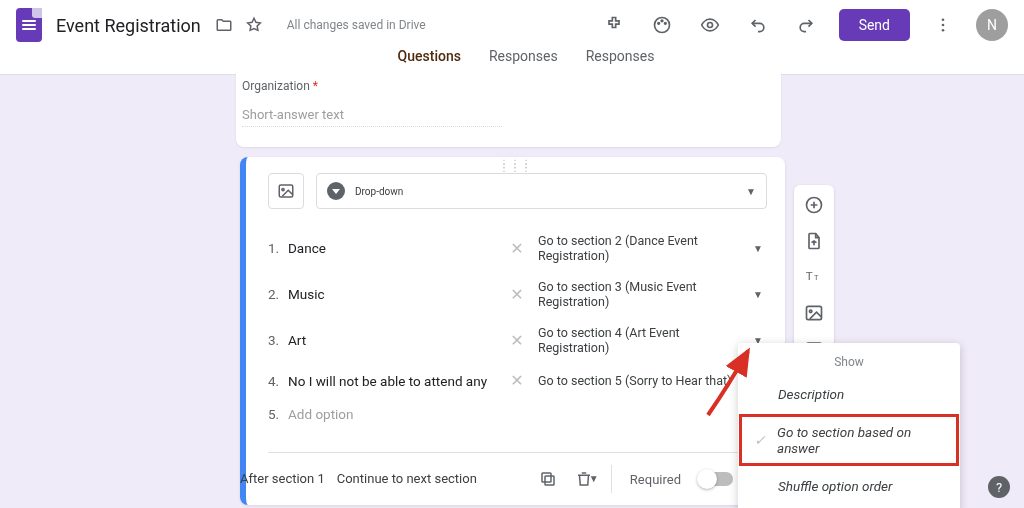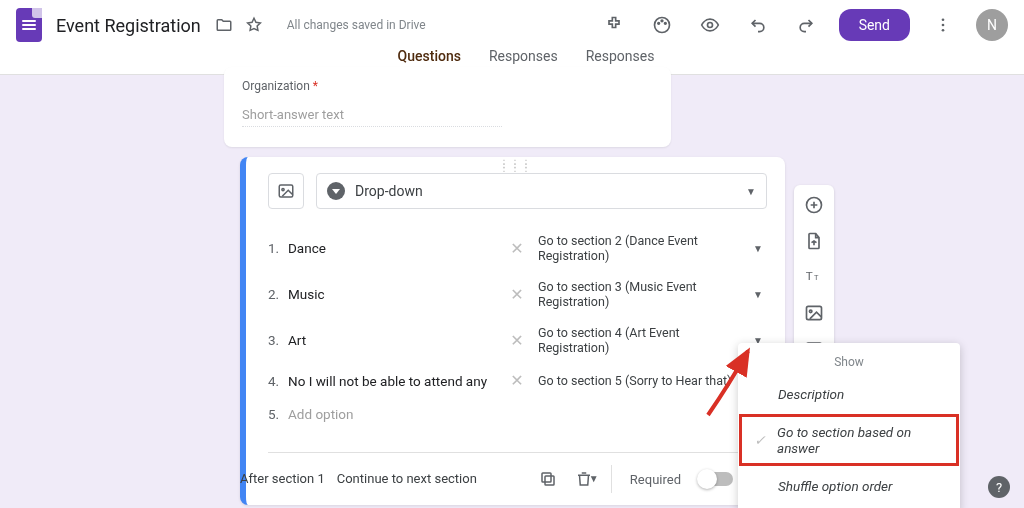--- a/index.html
+++ b/index.html
@@ -10,43 +10,43 @@
   .hdr-row { display: flex; align-items: center; padding: 6px 16px 0 16px; height: 44px; }
   .app-logo { width: 26px; height: 34px; background: #673ab7; border-radius: 4px; display: flex; align-items: center; justify-content: center; margin-right: 14px; position: relative; }
   .app-logo::before { content: ""; position: absolute; top: 0; right: 0; width: 10px; height: 10px; background: #d1c4e9; border-bottom-left-radius: 3px; }
   .app-logo-lines { position: absolute; left: 6px; top: 12px; }
   .app-logo-lines span { display: block; width: 14px; height: 1.5px; background: #fff; margin-bottom: 2.5px; border-radius: 1px; }
   .doc-title { font-size: 18px; color: #202124; margin-right: 8px; }
   .hdr-icon { width: 20px; height: 20px; color: #5f6368; margin: 0 5px; cursor: pointer; display: inline-flex; align-items: center; justify-content: center; }
   .save-text { font-size: 12px; color: #80868b; margin-left: 18px; }
   .hdr-spacer { flex: 1; }
   .hdr-actions { display: flex; align-items: center; gap: 18px; }
-  .send-btn { background: #673ab7; color: #fff; font-size: 14px; padding: 8px 20px; border-radius: 12px; border: none; cursor: pointer; }
+  .send-btn { background: #673ab7; color: #fff; font-size: 14px; padding: 8px 20px; border-radius: 5px; border: none; cursor: pointer; }
   .avatar { width: 32px; height: 32px; border-radius: 50%; background: #9e9e9e; color: #fff; display: flex; align-items: center; justify-content: center; font-size: 14px; }
   .tabs-row { display: flex; justify-content: center; align-items: flex-end; height: 31px; gap: 28px; }
   .tab { font-size: 14px; color: #5f6368; padding-bottom: 8px; cursor: pointer; border-bottom: 3px solid transparent; }
   .tab.active { color: #4f2b0e; border-bottom-color: #4f2b0e; font-weight: 500; margin-left: 28px; }
 
   
   .workspace { position: absolute; top: 75px; left: 0; right: 0; bottom: 0; }
 
-  .prev-card { position: absolute; top: -8px; left: 224px; width: 447px; background: #fff; border-radius: 8px; padding: 12px 18px 20px 18px; box-shadow: 0 1px 2px rgba(0,0,0,0.08); }
+  .prev-card { position: absolute; top: -8px; left: 236px; width: 545px; background: #fff; border-radius: 8px; padding: 12px 18px 20px 6px; box-shadow: 0 1px 2px rgba(0,0,0,0.08); }
   .prev-title { font-size: 12px; color: #5f6368; }
   .prev-title .req { color: #d93025; }
   .prev-hint { font-size: 13px; color: #9e9e9e; margin-top: 14px; padding-bottom: 4px; border-bottom: 1px dotted #dadce0; width: 260px; }
 
   .question-card { position: absolute; top: 82px; left: 240px; width: 545px; background: #fff; border-radius: 8px; box-shadow: 0 1px 3px rgba(0,0,0,0.1); border-left: 6px solid #4285f4; padding: 0; }
   .drag-handle { text-align: center; padding: 5px 0 3px; color: #bdbdbd; font-size: 10px; letter-spacing: 1px; line-height: 4px; cursor: grab; }
   .q-top { display: flex; gap: 12px; padding: 0 18px 10px 22px; align-items: center; }
   .q-title { flex: 0 0 295px; background: #f8f9fa; border-bottom: 1px solid #bdbdbd; padding: 14px 12px 10px; font-size: 15px; color: #202124; }
   .img-btn { width: 36px; height: 36px; border: 1px solid #dadce0; border-radius: 4px; display: flex; align-items: center; justify-content: center; color: #5f6368; cursor: pointer; }
   .type-select { flex: 1; border: 1px solid #dadce0; border-radius: 4px; display: flex; align-items: center; padding: 8px 10px; gap: 10px; cursor: pointer; }
   .type-circle { width: 18px; height: 18px; border-radius: 50%; background: #5f6368; position: relative; }
   .type-circle::after { content: ""; position: absolute; top: 7px; left: 5px; border-left: 4px solid transparent; border-right: 4px solid transparent; border-top: 5px solid #fff; }
-  .type-label { font-size: 14px; color: #3c4043; flex: 1; }
+  .type-label { font-size: 10px; color: #3c4043; flex: 1; }
   .type-caret { color: #5f6368; font-size: 10px; }
 
   .options { padding: 6px 18px 6px 22px; }
   .opt-row { display: flex; align-items: center; font-size: 13.5px; color: #202124; padding: 8px 0; }
   .opt-num { width: 20px; color: #5f6368; }
   .opt-text { flex: 0 0 220px; }
   .opt-add { color: #9e9e9e; }
   .opt-remove { width: 18px; text-align: center; color: #bdbdbd; cursor: pointer; font-size: 16px; margin-right: 12px; }
   .opt-goto { flex: 1; font-size: 12.5px; color: #3c4043; }
   .opt-caret { color: #5f6368; font-size: 10px; cursor: pointer; padding: 0 4px; }

